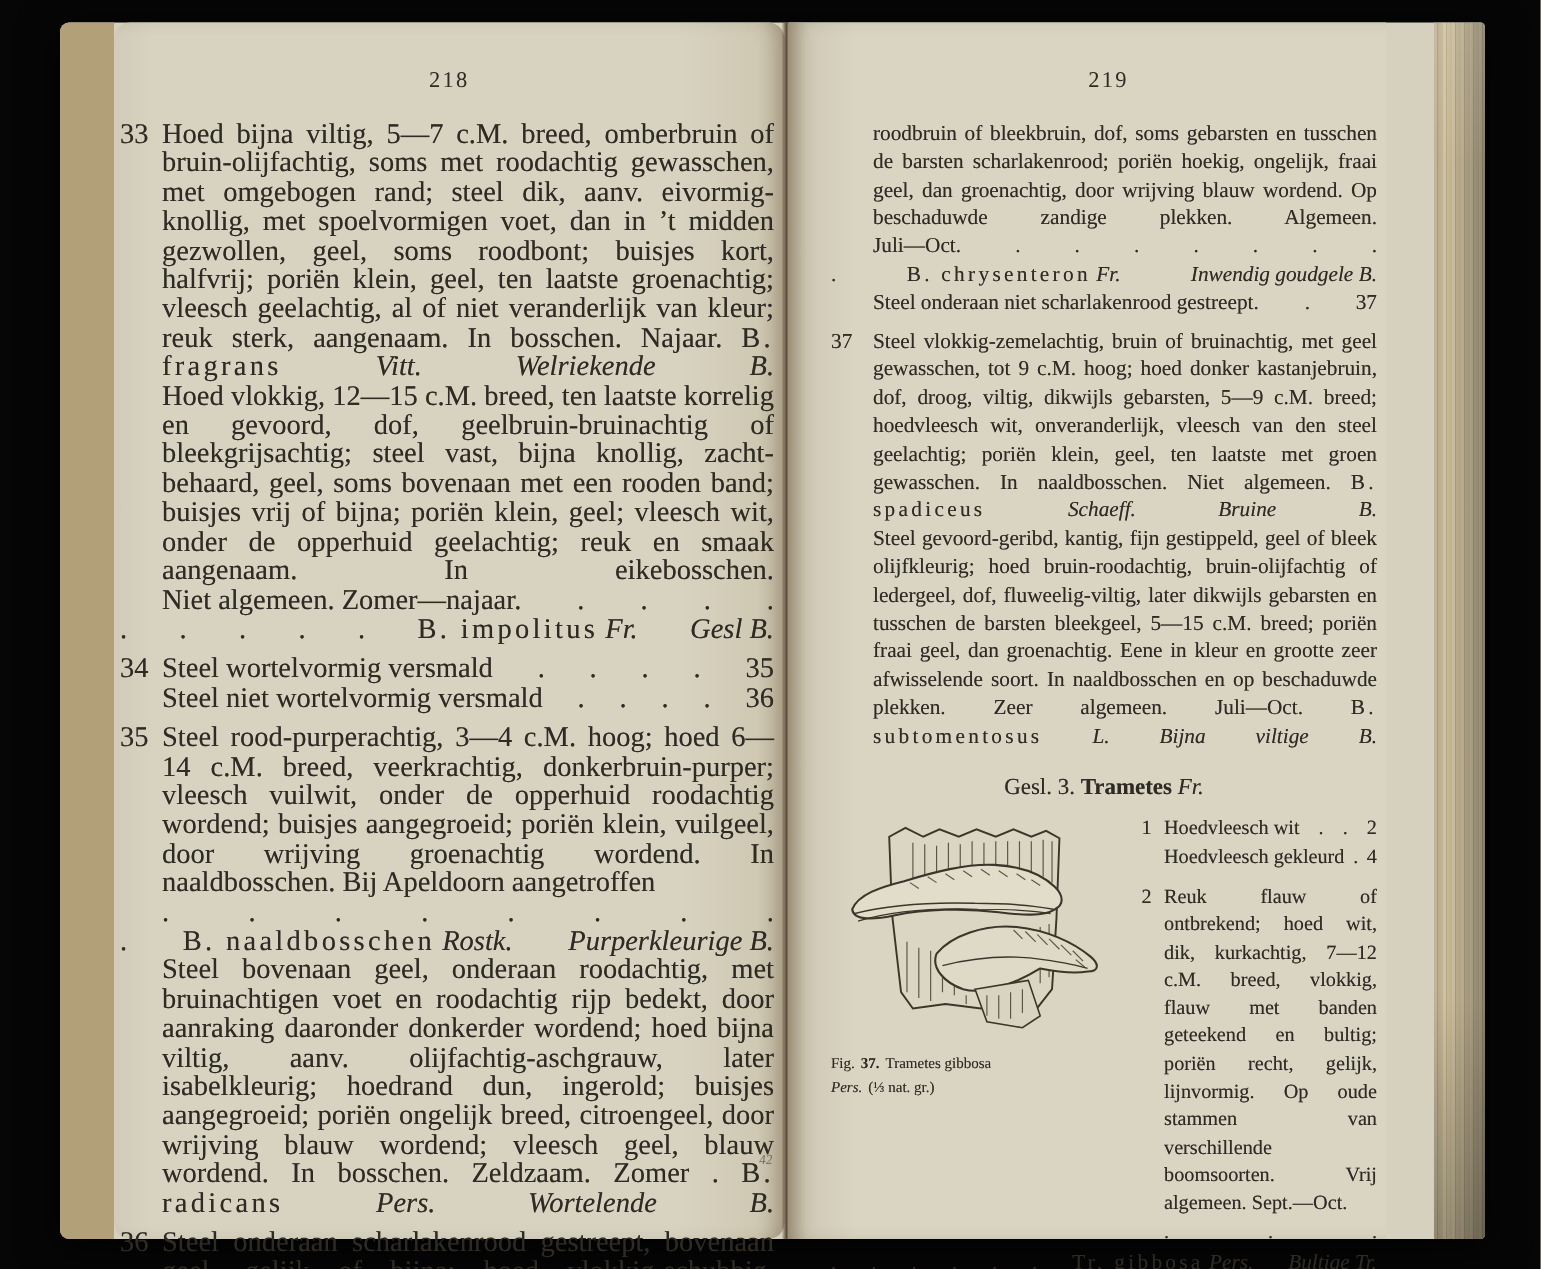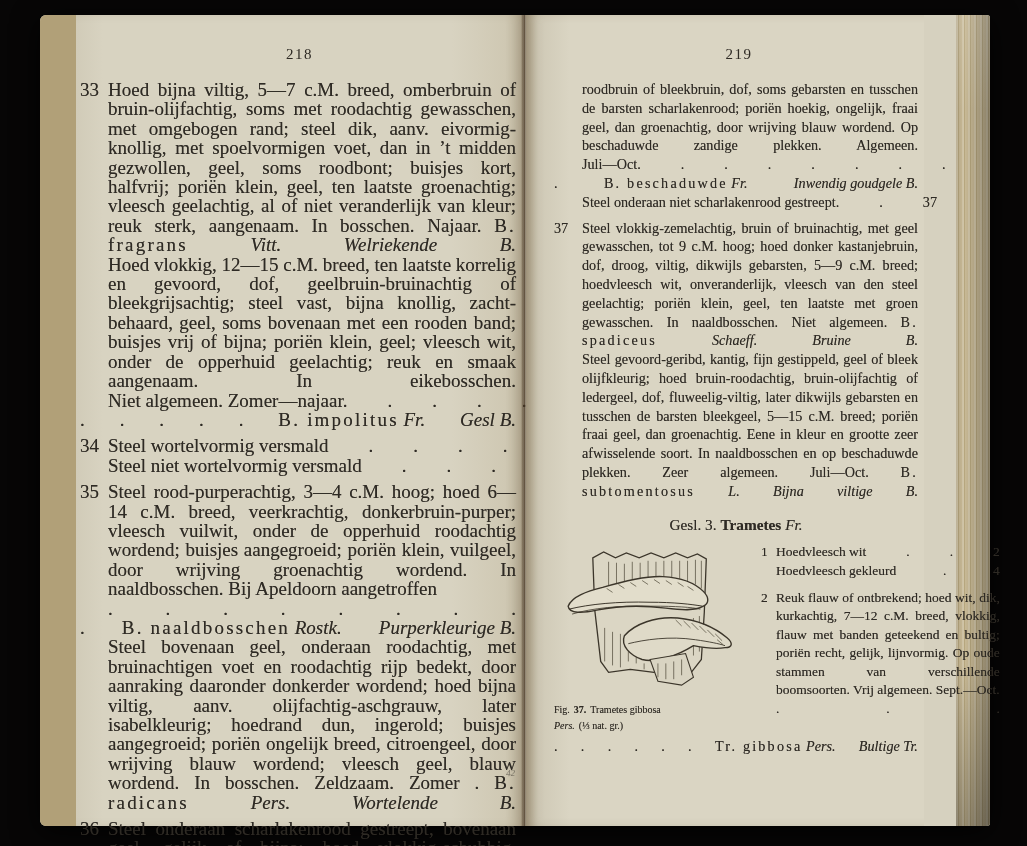--- a/index.html
+++ b/index.html
@@ -31,40 +31,41 @@
       linear-gradient(180deg, rgba(255,255,255,0.10), rgba(0,0,0,0) 12%, rgba(0,0,0,0) 80%, rgba(0,0,0,0.25)),
       linear-gradient(90deg, rgba(0,0,0,0.10), rgba(0,0,0,0) 25%, rgba(0,0,0,0.30) 96%),
       repeating-linear-gradient(90deg, #d2c6a8 0 2px, #b6a67e 2px 3px, #c9ba96 3px 6px);
     background-color:#c2b28c;
   }
   .page { position:absolute; top:0; height:100%; box-sizing:border-box; padding-top:31px; color:#2e2a24; }
   .page-left {
     left:36px; width:447px;
     background:linear-gradient(90deg,#d1cbb8 0,#d8d3c1 6%,#d8d3c1 84%,#cfc8b3 96%,#c0b79f 100%);
     box-shadow:inset -9px 0 14px -7px rgba(88,68,42,0.40);
+    border-radius:11px;
   }
   .page-right {
     left:486px; width:398px;
     background:linear-gradient(90deg,#bdb49c 0,#cfc9b6 3%,#dad5c3 11%,#dad5c3 100%);
     box-shadow:inset 10px 0 14px -7px rgba(88,68,42,0.45);
   }
   .gutter {
     position:absolute; left:481px; top:0; width:6px; height:100%;
     background:linear-gradient(90deg, rgba(70,52,32,0) 0, rgba(70,52,32,0.85) 55%, rgba(70,52,32,0) 100%);
   }
   .pageno { text-align:center; font-size:15px; letter-spacing:1.5px; }
   .page-right .pageno { padding-left:28px; }
 
   .body { margin:17px 7px 0 4px; font-size:19px; line-height:19.4px; text-align:justify;
           text-shadow:0 0 0.4px rgba(46,42,36,0.55); }
   .body-right { margin:17px 6px 0 28px; font-size:14.2px; line-height:18.8px; }
 
   .block { position:relative; padding-left:0; }
   .block.para { padding-left:28px; }
-  .block.ind { padding-left:28px;gap:40px; }
+  .block.ind { padding-left:28px; }
   .block .num { position:absolute; left:0; top:0; }
   .block.jl { text-align-last:justify; }
   .block.spread { display:flex; justify-content:space-between; align-items:baseline; text-align:left; }
   .block.spread .cell { white-space:pre; }
   .block.heading { text-align:center; text-align-last:center; padding-left:0; margin:15px 0 9px 0; font-size:15.3px; }
 
   .seg.sp { letter-spacing:2.2px; }
   .seg.it { font-style:italic; }
   .seg.b  { font-weight:bold; }
 
@@ -166,21 +167,21 @@
             <span class="cell"><span class="seg n">.</span></span>
             <span class="cell"><span class="seg n">.</span></span>
             <span class="cell"><span class="seg n">.</span></span>
             <span class="cell"><span class="seg n">.</span></span>
             <span class="cell"><span class="seg n">.</span></span>
             <span class="cell"><span class="seg n">.</span></span>
             <span class="cell"><span class="seg n">.</span></span>
           </div>
           <div class="block spread">
             <span class="cell"><span class="seg n">.</span></span>
-            <span class="cell"><span class="seg sp">B. beschaduwde</span><span class="seg n"> </span><span class="seg it">Fr.</span></span>
+            <span class="cell"><span class="seg sp">B. chrysenteron</span><span class="seg n"> </span><span class="seg it">Fr.</span></span>
             <span class="cell"><span class="seg it">Inwendig goudgele B.</span></span>
           </div>
           <div class="block spread ind">
             <span class="cell"><span class="seg n">Steel onderaan niet scharlakenrood gestreept.</span></span>
             <span class="cell"><span class="seg n">.</span></span>
             <span class="cell"><span class="seg n">37</span></span>
           </div>
           <div class="block para jl" style="margin-top: 7px;"><span class="num">37</span><span class="seg n">Steel vlokkig-zemelachtig, bruin of bruinachtig, met geel gewasschen, tot 9 c.M. hoog; hoed donker kastanjebruin, dof, droog, viltig, dikwijls gebarsten, 5—9 c.M. breed; hoedvleesch wit, onveranderlijk, vleesch van den steel geelachtig; poriën klein, geel, ten laatste met groen gewasschen. In naaldbosschen. Niet algemeen.  </span><span class="seg sp">B. spadiceus</span><span class="seg n"> </span><span class="seg it">Schaeff.</span><span class="seg n">  </span><span class="seg it">Bruine B.</span></div>
           <div class="block para jl"><span class="seg n">Steel gevoord-geribd, kantig, fijn gestippeld, geel of bleek olijfkleurig; hoed bruin-roodachtig, bruin-olijfachtig of ledergeel, dof, fluweelig-viltig, later dikwijls gebarsten en tusschen de barsten bleekgeel, 5—15 c.M. breed; poriën fraai geel, dan groenachtig. Eene in kleur en grootte zeer afwisselende soort. In naaldbosschen en op beschaduwde plekken. Zeer algemeen. Juli—Oct. </span><span class="seg sp">B. subtomentosus</span><span class="seg n"> </span><span class="seg it">L.</span><span class="seg n">  </span><span class="seg it">Bijna viltige B.</span></div>
           <div class="block heading"><span class="seg n">Gesl. 3.  </span><span class="seg b">Trametes</span><span class="seg n"> </span><span class="seg it">Fr.</span></div>

